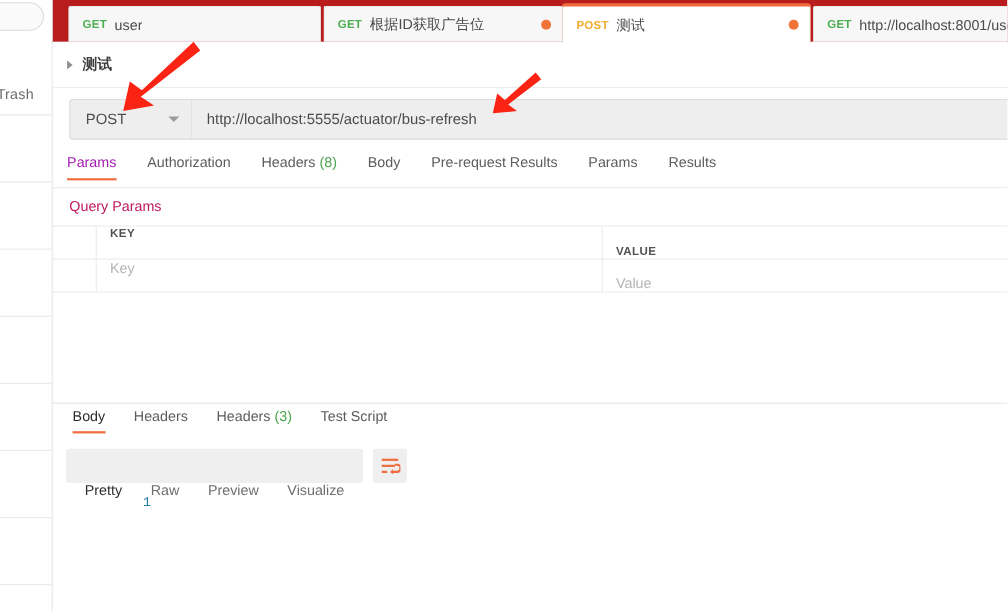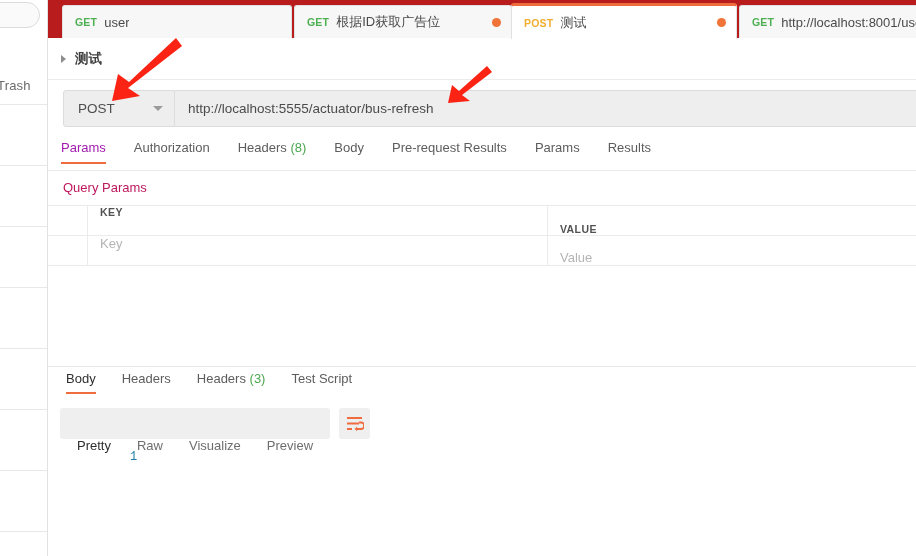--- a/index.html
+++ b/index.html
@@ -493,22 +493,22 @@
       </div>
       <div class="restab">
         <span>Test Script</span>
       </div>
     </div>
 
     <div class="restoolbar">
       <div class="seg">
         <div class="segitem active">Pretty</div>
         <div class="segitem">Raw</div>
+        <div class="segitem">Preview</div>
         <div class="segitem">Visualize</div>
-        <div class="segitem">Preview</div>
       </div>
 
 
       <div class="wrapbtn">
         <svg width="18" height="15" viewBox="0 0 18 15">
           <rect x="1" y="1" width="15" height="2" fill="#ef6c3e"></rect>
           <rect x="1" y="6.5" width="12" height="2" fill="#ef6c3e"></rect>
           <rect x="1" y="12" width="5" height="2" fill="#ef6c3e"></rect>
           <path d="M13 6.5 h2 a2.6 2.6 0 0 1 0 6.5 h-5" stroke="#ef6c3e" stroke-width="2" fill="none"></path>
           <path d="M11.2 10.6 L8.6 13 L11.2 15.2 Z" fill="#ef6c3e"></path>

